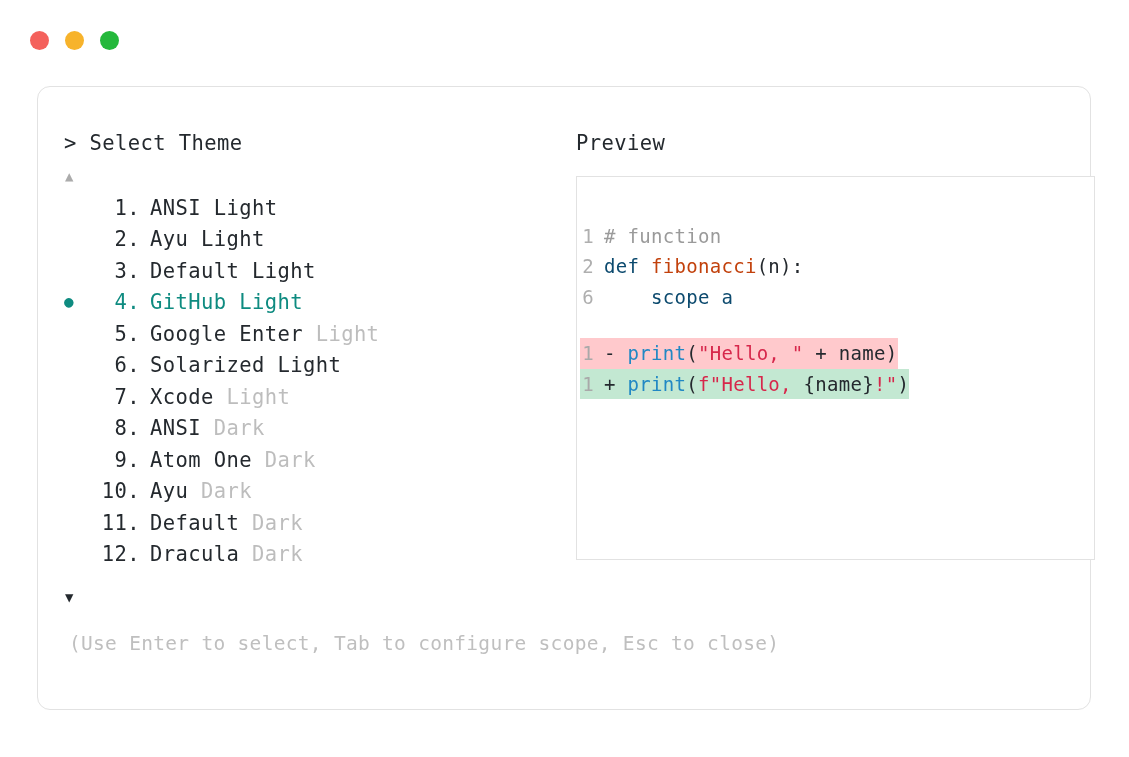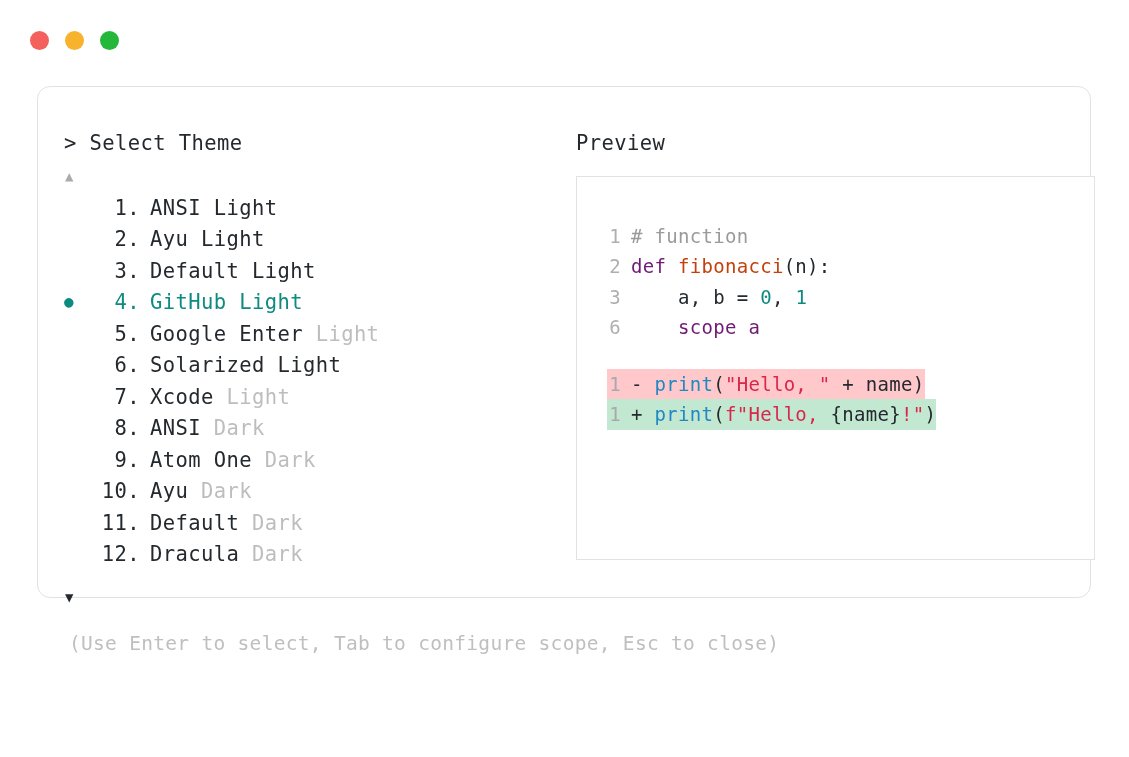--- a/index.html
+++ b/index.html
@@ -32,21 +32,21 @@
   .dot-red    { background: #F4615C; }
   .dot-yellow { background: #F7B32B; }
   .dot-green  { background: #24B83B; }
 
   
   .card {
     position: absolute;
     left: 37px;
     top: 86px;
     width: 1054px;
-    height: 512px;
+    height: 624px;
     box-sizing: border-box;
     border: 1.6px solid #E2E2E2;
     border-radius: 13px;
     background: #ffffff;
   }
 
   .card-inner {
     position: absolute;
     left: 0; top: 0; right: 0; bottom: 0;
   }
@@ -140,21 +140,21 @@
     margin-top: 22px;
     width: 519px;
     height: 384px;
     box-sizing: border-box;
     border: 1.6px solid #E2E2E2;
     background: #ffffff;
     position: relative;
   }
   .code-area {
     position: absolute;
-    left: 30px;
+    left: 3px;
     top: 44px;
     right: 6px;
   }
   .code-line {
     height: 30.5px;
     font-size: 19px;
     letter-spacing: 0.3px;
     white-space: pre;
     color: #24292E;
     line-height: 30.5px;
@@ -163,21 +163,21 @@
     color: #AFAFAF;
     display: inline-block;
     width: 14px;
     text-align: right;
     margin-right: 10px;
   }
   .spacer-line { height: 26px; }
 
   
   .tok-comment { color: #9A9A9A; }
-  .tok-kw      { color: #701a75; }
+  .tok-kw      { color: #0c4a6e; }
   .tok-fn      { color: #c2410c; font-weight: normal; }
   .tok-num     { color: #0E8B80; }
   .tok-builtin { color: #2188C4; }
   .tok-str     { color: #D7274B; }
   .tok-punc    { color: #24292E; }
 
   .diff-line {
     height: 30.5px;
     line-height: 30.5px;
     font-size: 19px;
@@ -238,21 +238,20 @@
     </div>
 
     <div class="right-col">
       <div class="preview-label">Preview</div>
 
       <div class="preview-panel">
         <div class="code-area">
           <div id="code-lines">
               <div class="code-line"><span class="ln">1</span><span class="tok-comment"># function</span></div>
               <div class="code-line"><span class="ln">2</span><span class="tok-kw">def </span><span class="tok-fn">fibonacci</span><span class="tok-punc">(n):</span></div>
-              <div class="code-line"><span class="ln">3</span><span class="tok-punc">    a, b = </span><span class="tok-num">0</span><span class="tok-punc">, </span><span class="tok-num">1</span></div>
               <div class="code-line"><span class="ln">6</span><span class="tok-kw">    scope a</span></div>
             </div>
           <div class="spacer-line"></div>
           <div id="diff-lines">
               <div class="diff-line removed"><span class="ln">1</span><span class="diff-sign">- </span><span class="tok-builtin">print</span><span class="tok-punc">(</span><span class="tok-str">"Hello, "</span><span class="tok-punc"> + name)</span></div>
               <div class="diff-line added"><span class="ln">1</span><span class="diff-sign">+ </span><span class="tok-builtin">print</span><span class="tok-punc">(</span><span class="tok-str">f"Hello, </span><span class="tok-punc">{name}</span><span class="tok-str">!"</span><span class="tok-punc">)</span></div>
             </div>
         </div>
       </div>
     </div>

